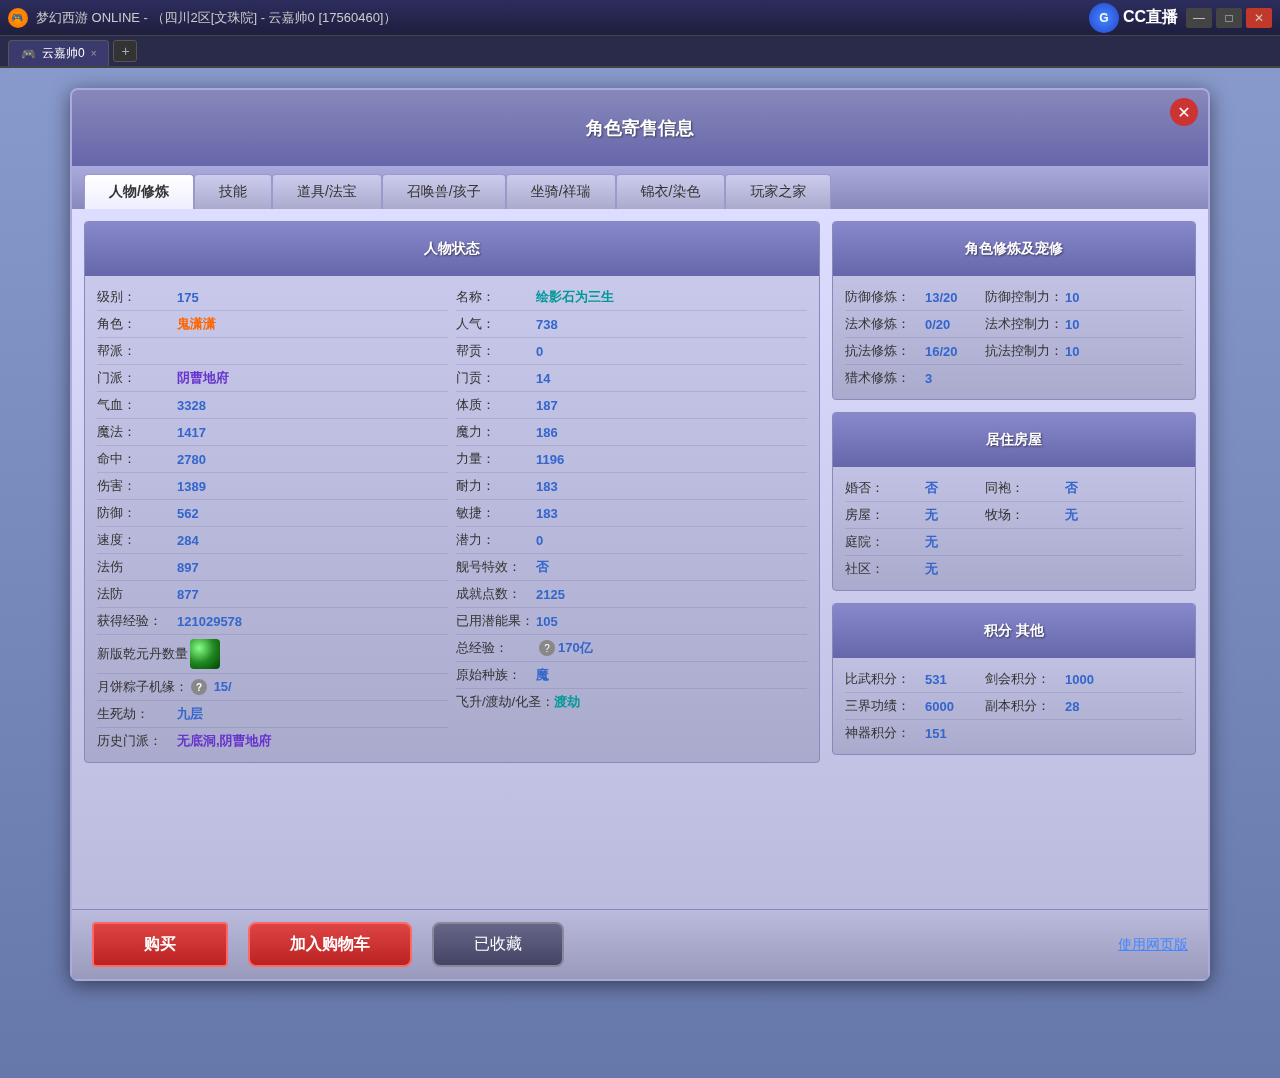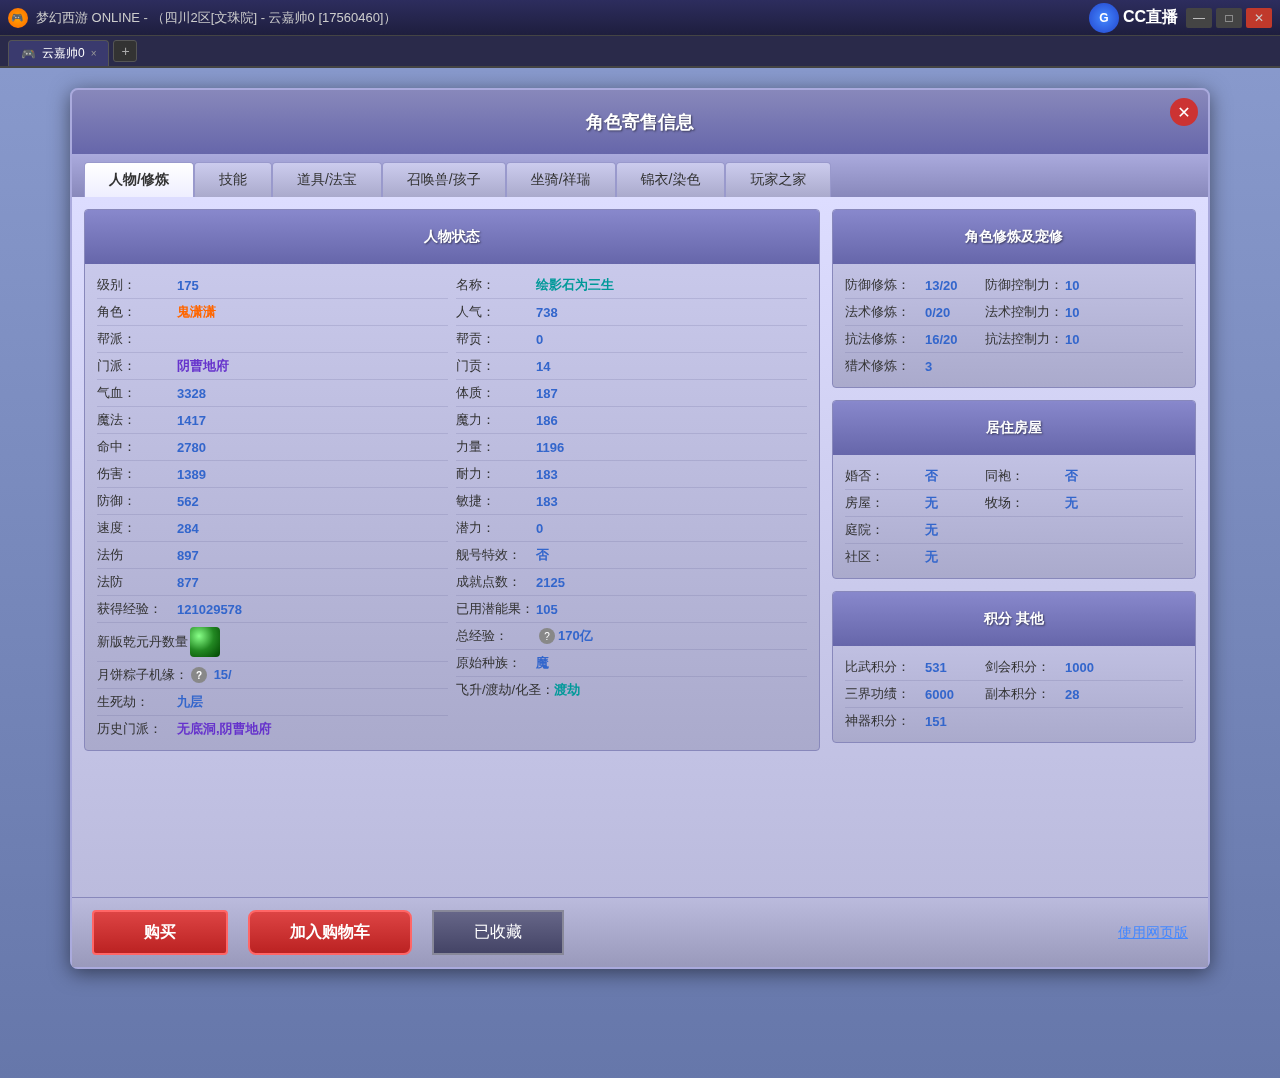--- a/index.html
+++ b/index.html
@@ -149,21 +149,21 @@
       border: 2px solid #aaaadd;
       border-radius: 8px;
       width: 1140px;
       box-shadow: 0 4px 20px rgba(0,0,0,0.5);
       position: relative;
     }
 
     .dialog-title {
       background: linear-gradient(180deg, #8888bb 0%, #6666aa 100%);
       text-align: center;
-      padding: 20px;
+      padding: 26px;
       font-size: 18px;
       color: white;
       font-weight: bold;
       border-radius: 6px 6px 0 0;
       text-shadow: 1px 1px 2px rgba(0,0,0,0.5);
     }
 
     .dialog-close {
       position: absolute;
       top: 8px;
@@ -301,21 +301,21 @@
       border-radius: 8px;
       cursor: pointer;
       font-weight: bold;
     }
     .btn-collected {
       background: linear-gradient(180deg, #666688 0%, #444466 100%);
       border: 2px solid #888899;
       color: white;
       font-size: 16px;
       padding: 10px 40px;
-      border-radius: 0;
+      border-radius: 8px;
       cursor: pointer;
     }
     .link-web {
       color: #4488ff;
       text-decoration: underline;
       font-size: 14px;
       cursor: pointer;
       margin-left: auto;
     }
 

